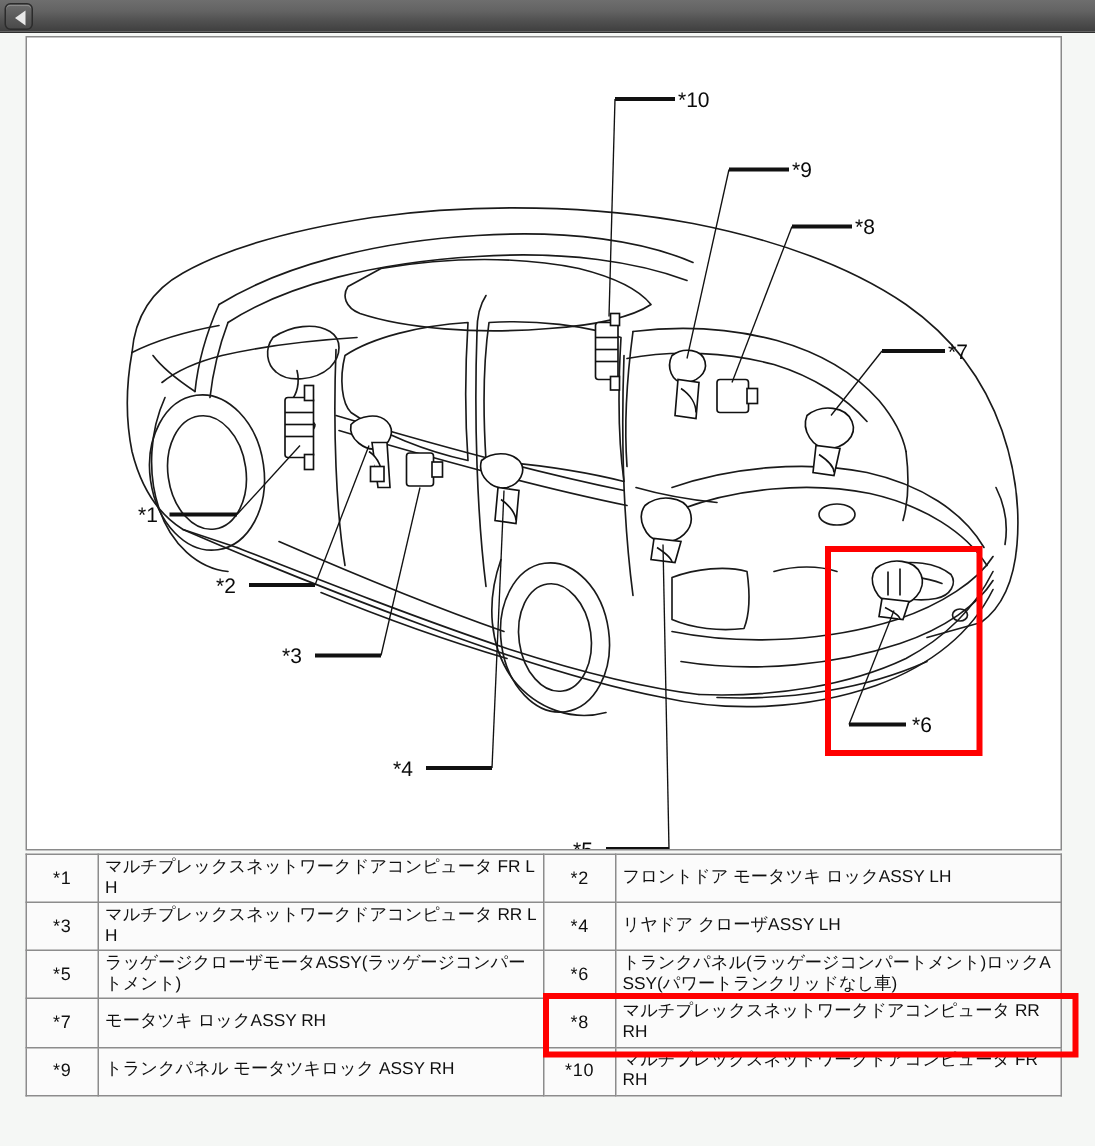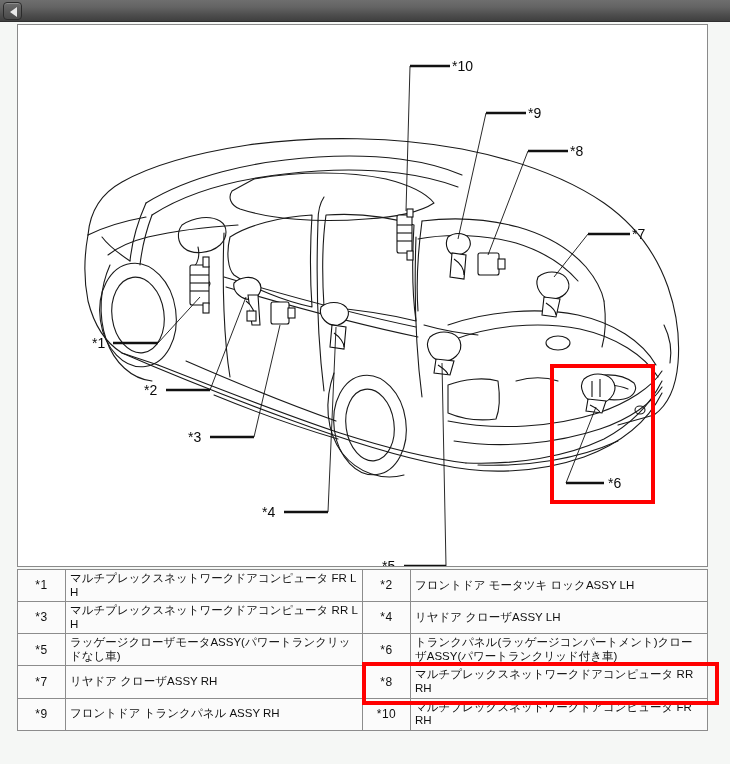--- a/index.html
+++ b/index.html
@@ -319,41 +319,41 @@
               <span class="desc-txt">マルチプレックスネットワークドアコンピュータ RR LH</span>
             </td>
           <td class="col-ref"><span class="ref-txt">*4</span></td>
           <td class="col-desc">
               <span class="desc-txt">リヤドア クローザASSY LH</span>
             </td>
         </tr>
         <tr>
           <td class="col-ref"><span class="ref-txt">*5</span></td>
           <td class="col-desc">
-              <span class="desc-txt">ラッゲージクローザモータASSY(パワートランクリッドなし車)</span>
+              <span class="desc-txt">ラッゲージクローザモータASSY(ラッゲージコンパートメント)</span>
             </td>
           <td class="col-ref"><span class="ref-txt">*6</span></td>
           <td class="col-desc">
-              <span class="desc-txt">トランクパネル(ラッゲージコンパートメント)クローザASSY(パワートランクリッド付き車)</span>
+              <span class="desc-txt">トランクパネル(ラッゲージコンパートメント)ロックASSY(パワートランクリッドなし車)</span>
             </td>
         </tr>
         <tr>
           <td class="col-ref"><span class="ref-txt">*7</span></td>
           <td class="col-desc">
-              <span class="desc-txt">リヤドア クローザASSY RH</span>
+              <span class="desc-txt">モータツキ ロックASSY RH</span>
             </td>
           <td class="col-ref"><span class="ref-txt">*8</span></td>
           <td class="col-desc">
               <span class="desc-txt">マルチプレックスネットワークドアコンピュータ RR RH</span>
             </td>
         </tr>
         <tr>
           <td class="col-ref"><span class="ref-txt">*9</span></td>
           <td class="col-desc">
-              <span class="desc-txt">フロントドア トランクパネル ASSY RH</span>
+              <span class="desc-txt">トランクパネル モータツキロック ASSY RH</span>
             </td>
           <td class="col-ref"><span class="ref-txt">*10</span></td>
           <td class="col-desc">
               <span class="desc-txt">マルチプレックスネットワークドアコンピュータ FR RH</span>
             </td>
         </tr>
       </tbody>
     </table>
 
     <div class="redbox" id="redbox-table"></div>

